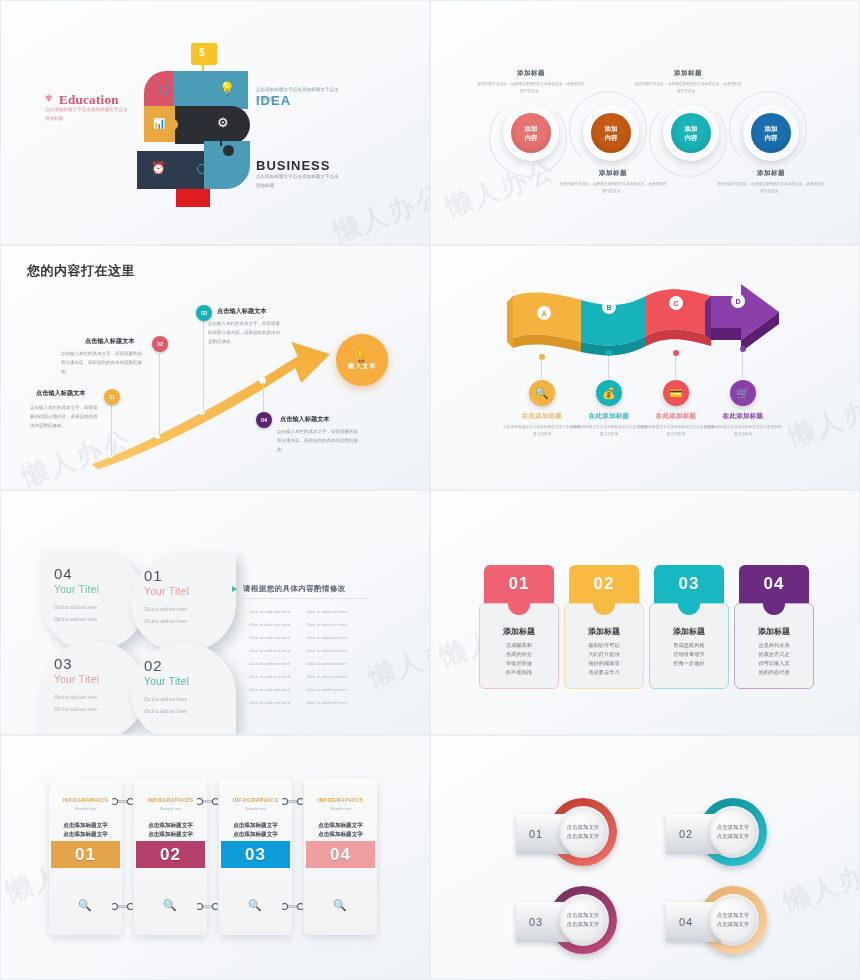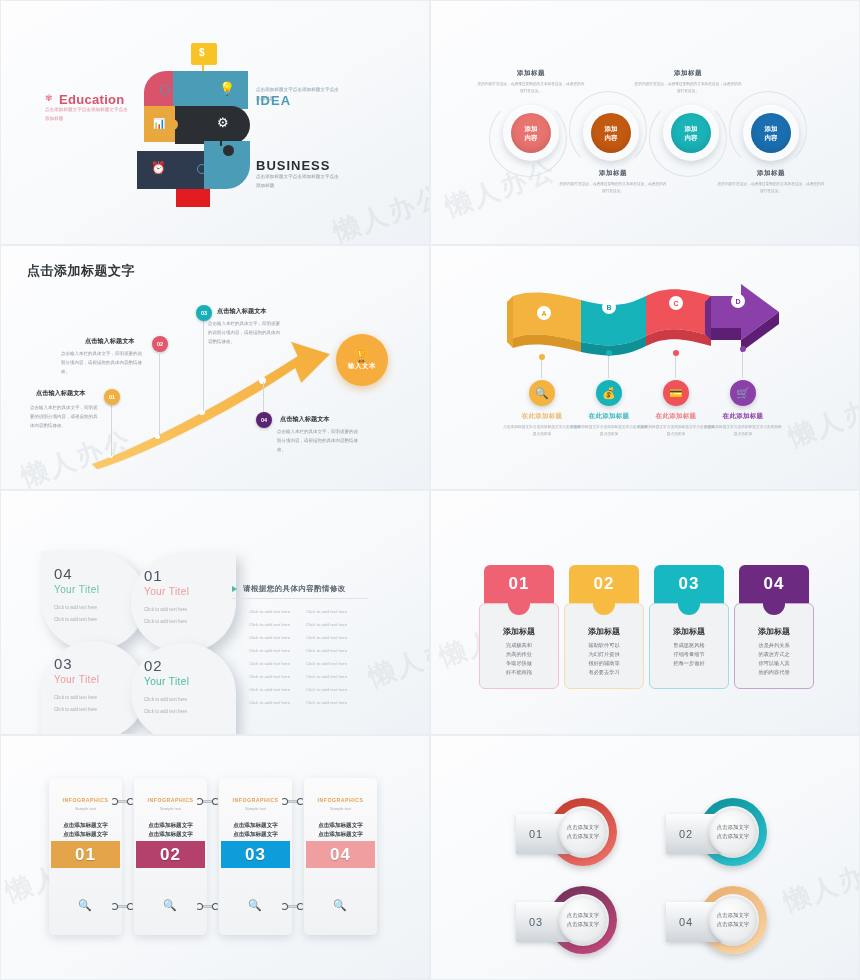--- a/index.html
+++ b/index.html
@@ -160,21 +160,21 @@
     <div style="position:absolute;left:150px;top:160px;font-size:12px;color:#fff;">⏰</div>
 
     <div class="pz pz-teal2" style="left:203px;top:140px;width:46px;height:48px;border-radius:0 0 24px 0;"></div>
     <div class="knob" style="left:196px;top:163px;width:10px;height:10px;border:1.6px solid #4b9cb6;background:transparent;"></div>
     <div class="knob" style="left:222px;top:144px;width:11px;height:11px;background:#2b2f33;"></div>
     <div class="pz" style="left:219px;top:131px;width:2px;height:14px;background:#2b2f33;"></div>
 
     <div class="pz pz-red" style="left:175px;top:188px;width:34px;height:18px;"></div>
 
     <div style="position:absolute;left:44px;top:92px;font-size:9px;color:#e07a8c;">✾</div>
-    <div class="edu-title" style="left:58px;top:91px;">Education</div>
+    <div class="edu-title" style="left:58px;top:91px;font-family:Liberation Serif, serif;">Education</div>
     <div class="edu-sub" style="left:44px;top:105px;">点击添加标题文字点击添加标题文字点击添加标题</div>
 
     <div class="ib-title" style="left:255px;top:70px;margin-top:22px;">IDEA</div>
     <div class="ib-sub" style="left:255px;top:85px;">点击添加标题文字点击添加标题文字点击添加标题</div>
 
     <div class="ib-title dk" style="left:255px;top:157px;">BUSINESS</div>
     <div class="ib-sub dk" style="left:255px;top:172px;">点击添加标题文字点击添加标题文字点击添加标题</div>
   </div>
 
   <div class="panel p-c1 p-r0">
@@ -221,21 +221,21 @@
         <span>内容</span>
     </div>
     <div class="sw-lab" style="left:285px;top:168px;">
       <div class="t">添加标题</div>
       <div class="b">您的内容打在这里，或者通过复制您的文本后在这里，或者您的内容打在这里。</div>
     </div>
   </div>
 
   <div class="panel p-c0 p-r1">
     <div class="wm" style="left:18px;top:195px;">懒人办公</div>
-    <div class="ttl3">点击添加标题文字</div>
+    <div class="ttl3">您的内容打在这里</div>
 
     <svg width="428" height="243" style="position:absolute;left:0;top:0;">
       <defs>
         <linearGradient id="agr" x1="0" y1="1" x2="1" y2="0">
           <stop offset="0%" stop-color="#fbc968"></stop>
             <stop offset="100%" stop-color="#f4ac38"></stop>
         </linearGradient>
       </defs>
       <path d="M90,218 C150,196 230,152 296,110 L289,95 L330,108 L300,138 L294,123 C232,165 152,206 96,224 Z" fill="url(#agr)" stroke="#f2f3f4" stroke-width="1.2"></path>
     </svg>

